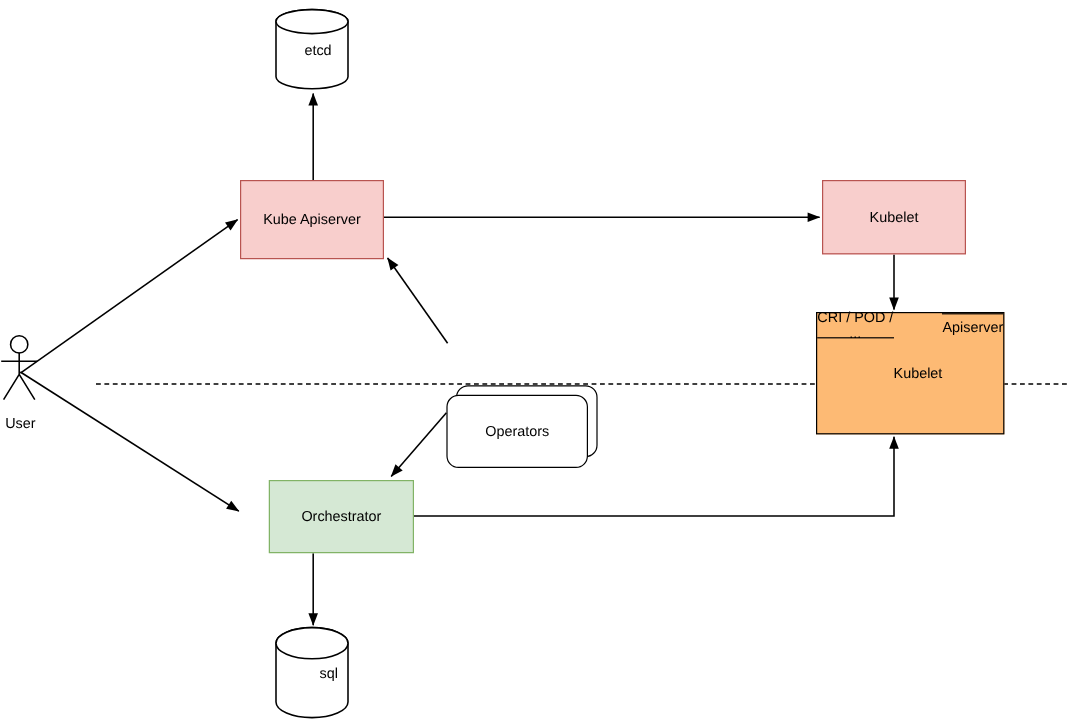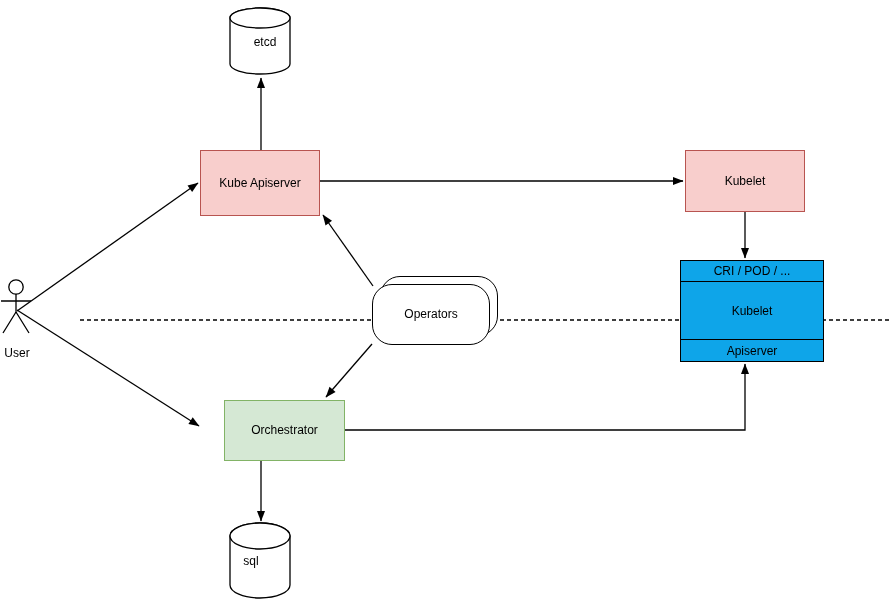--- a/index.html
+++ b/index.html
@@ -43,54 +43,54 @@
   }
   .box-green {
     background: var(--green-fill);
     border: 1.3px solid var(--green-stroke);
     margin-left: 23px;
   }
   .box-white {
     background: #fff;
     border: 1.3px solid var(--line);
   }
-  .rounded { border-radius: 20px; }
+  .rounded { border-radius: 10px; margin-top: 45px; }
 
   .kube-apiserver { left: 200px; top: 150px; width: 120px; height: 66px; }
   .kubelet        { left: 685px; top: 150px; width: 120px; height: 62px; }
   .orchestrator   { left: 201px; top: 400px; width: 121px; height: 61px; }
   .operators-back  { left: 380px; top: 276px; width: 118px; height: 60px; }
   .operators-front { left: 372px; top: 284px; width: 118px; height: 61px; }
 
   .agents-stack {
     position: absolute;
-    left: 680px; top: 260px; width: 144px; height: 102px;
-    background: #0ea5e9;
+    left: 680px; top: 260px; width: 157px; height: 102px;
+    background: #fdba74;
     border: 1.3px solid var(--line);
     display: flex;
-    flex-direction: column;
+    flex-direction: row;
     font-size: 12px;
     text-align: center;
   }
   .agents-stack .sect {
     display: flex;
     align-items: center;
     justify-content: center;
   }
   .sect-top    { height: 21px; border-bottom: 1.3px solid var(--line); }
   .sect-mid    { flex: 1; }
   .sect-bottom { height: 22px; border-top: 1.3px solid var(--line); }
 
   .free-label {
     position: absolute;
     font-size: 12px;
     text-align: center;
   }
   .etcd-label { left: 230px; top: 35px;  width: 70px; }
-  .sql-label  { left: 221px; top: 554px; width: 60px; }
+  .sql-label  { left: 244px; top: 554px; width: 60px; }
   .user-label { left: -3px;  top: 346px; width: 40px; }
 
   .stroke { stroke: var(--line); stroke-width: 1.3; fill: none; }
   .shape  { stroke: var(--line); stroke-width: 1.3; fill: #fff; }
   .dashed { stroke: var(--line); stroke-width: 1.3; fill: none; stroke-dasharray: 4 3; }
 </style>
 </head>
 <body>
 
 <div class="canvas">

